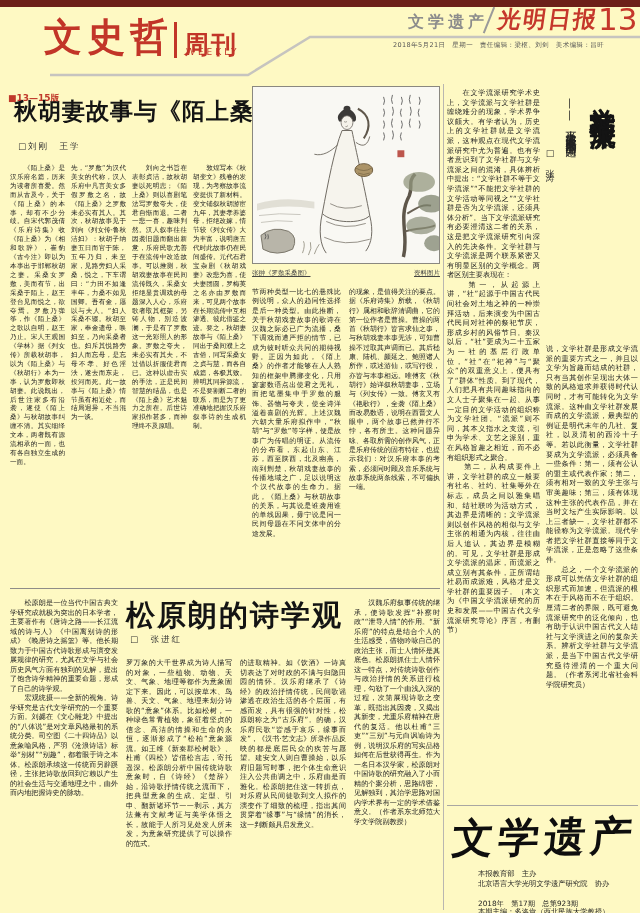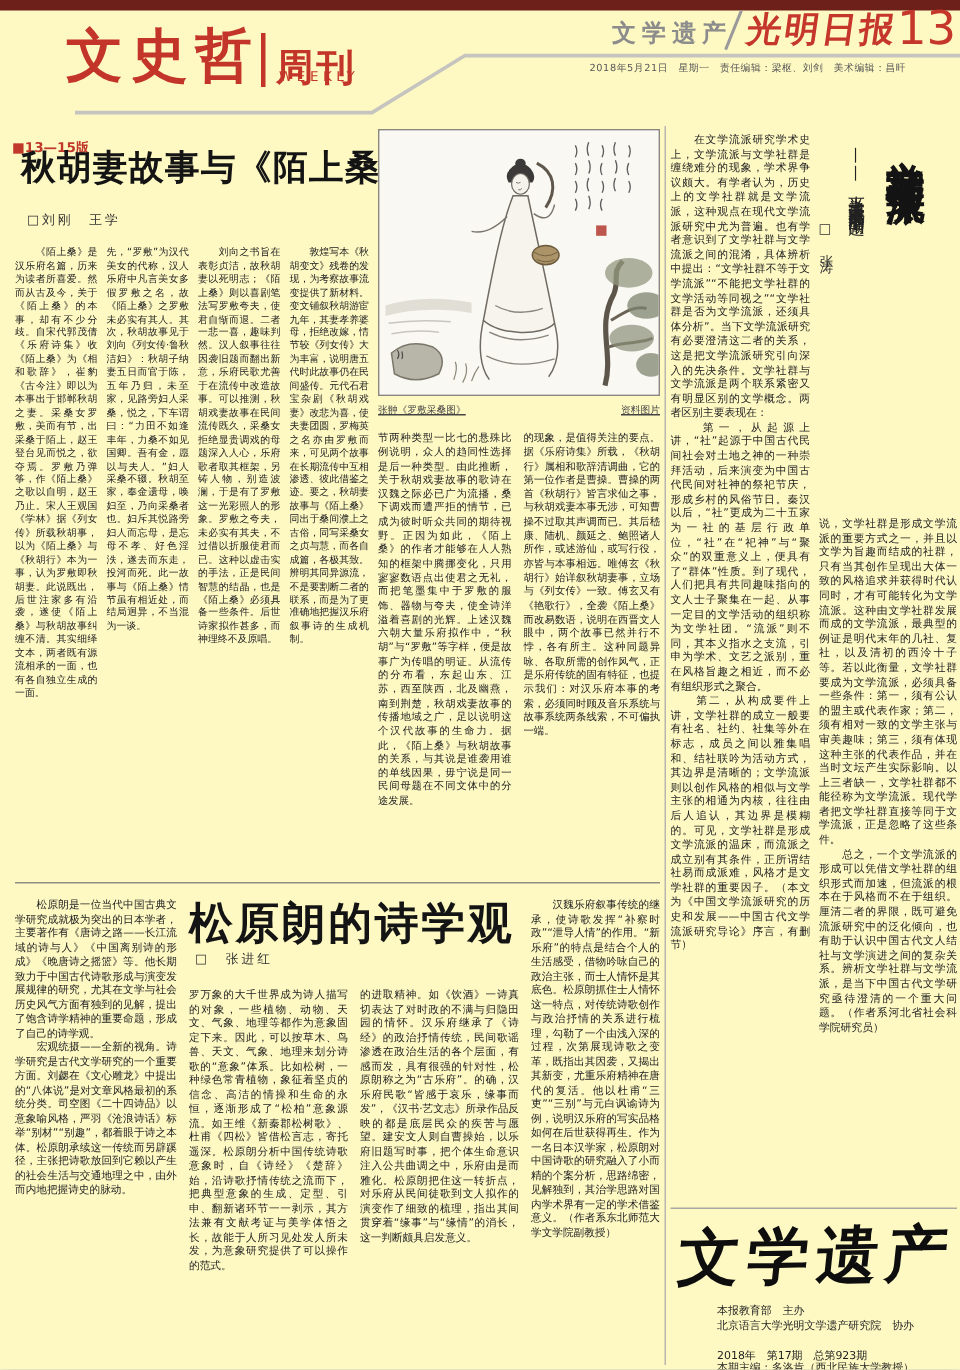--- a/index.html
+++ b/index.html
@@ -76,21 +76,21 @@
 
   <div id="vdiv"></div>
   <div id="hdiv-left"></div>
   <div id="hdiv-footer"></div>
 
   <div id="m-title">秋胡妻故事与《陌上桑》</div>
   <div id="m-byline">□刘刚　王学</div>
 
   <div class="col" style="left:71px;top:164px;width:55px;height:418px;">先，“罗敷”为汉代美女的代称，汉人乐府中凡言美女多假罗敷之名，故《陌上桑》之罗敷未必实有其人。其次，秋胡故事见于刘向《列女传·鲁秋洁妇》：秋胡子纳妻五日而官于陈，五年乃归，未至家，见路旁妇人采桑，悦之，下车谓曰：“力田不如逢丰年，力桑不如见国卿。吾有金，愿以与夫人。”妇人采桑不辍。秋胡至家，奉金遗母，唤妇至，乃向采桑者也。妇斥其悦路旁妇人而忘母，是忘母不孝、好色淫泆，遂去而东走，投河而死。此一故事与《陌上桑》情节虽有相近处，而结局迥异，不当混为一谈。</div>
   <div class="col" style="left:10px;top:164px;width:55px;height:418px;">　　《陌上桑》是汉乐府名篇，历来为读者所喜爱。然而从古及今，关于《陌上桑》的本事，却有不少分歧。自宋代郭茂倩《乐府诗集》收《陌上桑》为《相和歌辞》，崔豹《古今注》即以为本事出于邯郸秋胡之妻。采桑女罗敷，美而有节，出采桑于陌上，赵王登台见而悦之，欲夺焉。罗敷乃弹筝，作《陌上桑》之歌以自明，赵王乃止。宋人王观国《学林》据《列女传》所载秋胡事，以为《陌上桑》与《秋胡行》本为一事，认为罗敷即秋胡妻。此说既出，后世注家多有沿袭，遂使《陌上桑》与秋胡故事纠缠不清。其实细绎文本，两者既有源流相承的一面，也有各自独立生成的一面。</div>
-  <div class="col" style="left:132px;top:164px;width:55px;height:418px;">　　刘向之书旨在表彰贞洁，故秋胡妻以死明志；《陌上桑》则以喜剧笔法写罗敷夸夫，使君自惭而退。二者一悲一喜，趣味判然。汉人叙事往往因袭旧题而翻出新意，乐府民歌尤善于在流传中改造故事。可以推测，秋胡戏妻故事在民间流传既久，采桑女拒绝显贵调戏的母题深入人心，乐府歌者取其框架，另铸人物，别造波澜，于是有了罗敷这一光彩照人的形象。罗敷之夸夫，未必实有其夫，不过借以折服使君而已。这种以虚击实的手法，正是民间智慧的结晶，也是《陌上桑》必须具备一些条件。后世诗家拟作甚多，而神理终不及原唱。</div>
+  <div class="col" style="left:132px;top:164px;width:55px;height:418px;">　　刘向之书旨在表彰贞洁，故秋胡妻以死明志；《陌上桑》则以喜剧笔法写罗敷夸夫，使君自惭而退。二者一悲一喜，趣味判然。汉人叙事往往因袭旧题而翻出新意，乐府民歌尤善于在流传中改造故事。可以推测，秋胡戏妻故事在民间流传既久，采桑女拒绝显贵调戏的母题深入人心，乐府歌者取其框架，另铸人物，别造波澜，于是有了罗敷这一光彩照人的形象。罗敷之夸夫，未必实有其夫，不过借以折服使君而已。这种以虚击实的手法，正是民间智慧的结晶，也是《陌上桑》艺术魅力之所在。后世诗家拟作甚多，而神理终不及原唱。</div>
   <div class="col" style="left:193px;top:164px;width:53px;height:418px;">　　敦煌写本《秋胡变文》残卷的发现，为考察故事流变提供了新材料。变文铺叙秋胡游宦九年，其妻孝养婆母，拒绝改嫁，情节较《列女传》大为丰富，说明唐五代时此故事仍在民间盛传。元代石君宝杂剧《秋胡戏妻》改悲为喜，使夫妻团圆，罗梅英之名亦由罗敷而来，可见两个故事在长期流传中互相渗透、彼此借鉴之迹。要之，秋胡妻故事与《陌上桑》同出于桑间濮上之古俗，同写采桑女之贞与慧，而各自成篇，各极其致。辨明其同异源流，不是要割断二者的联系，而是为了更准确地把握汉乐府叙事诗的生成机制。</div>
 
   <div id="pic">
     <svg viewBox="0 0 188 178">
       <rect x="0" y="0" width="188" height="178" fill="#f9f8f3"></rect>
 
       <path d="M4,118 Q30,110 62,116 L62,123 Q30,118 4,125 Z" fill="#dedcd2" opacity="0.9"></path>
       <path d="M6,130 Q26,127 48,129 M8,137 Q24,134 40,136" stroke="#c8c6be" stroke-width="1" fill="none"></path>
 
       <path d="M8,150 Q20,140 36,146 Q46,152 40,164 Q24,172 10,164 Z" fill="#b8b5a9" stroke="#7b776b" stroke-width="1"></path>

